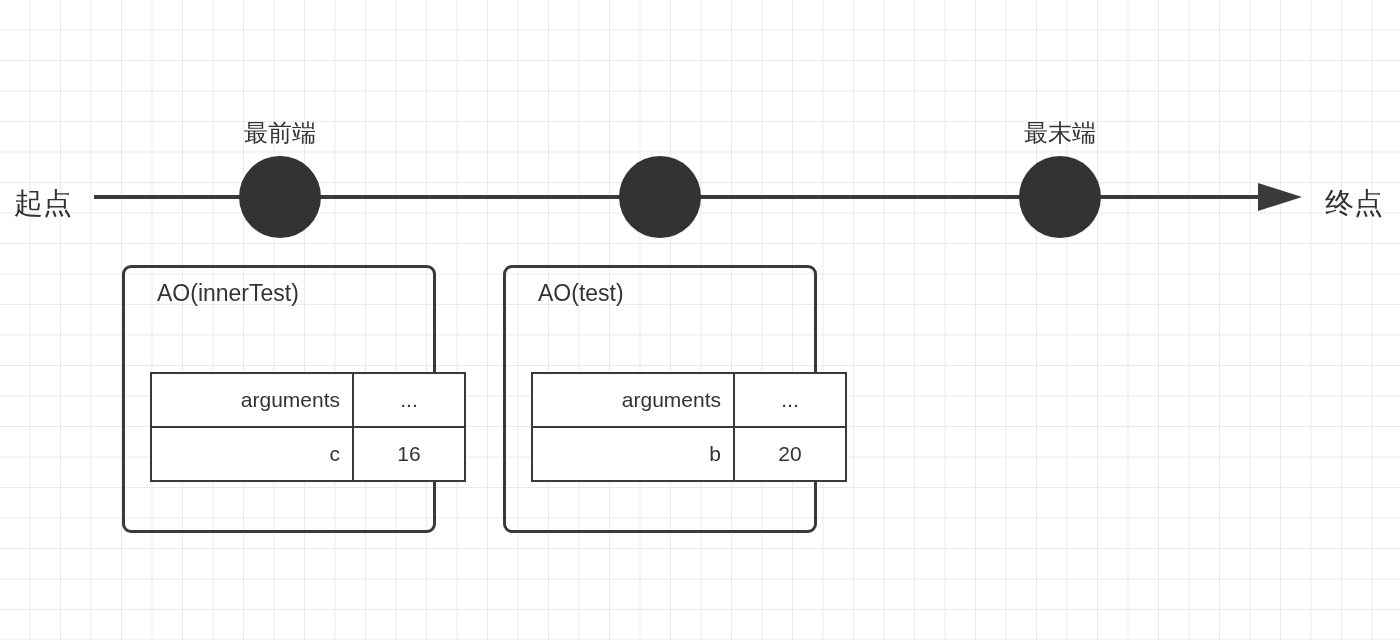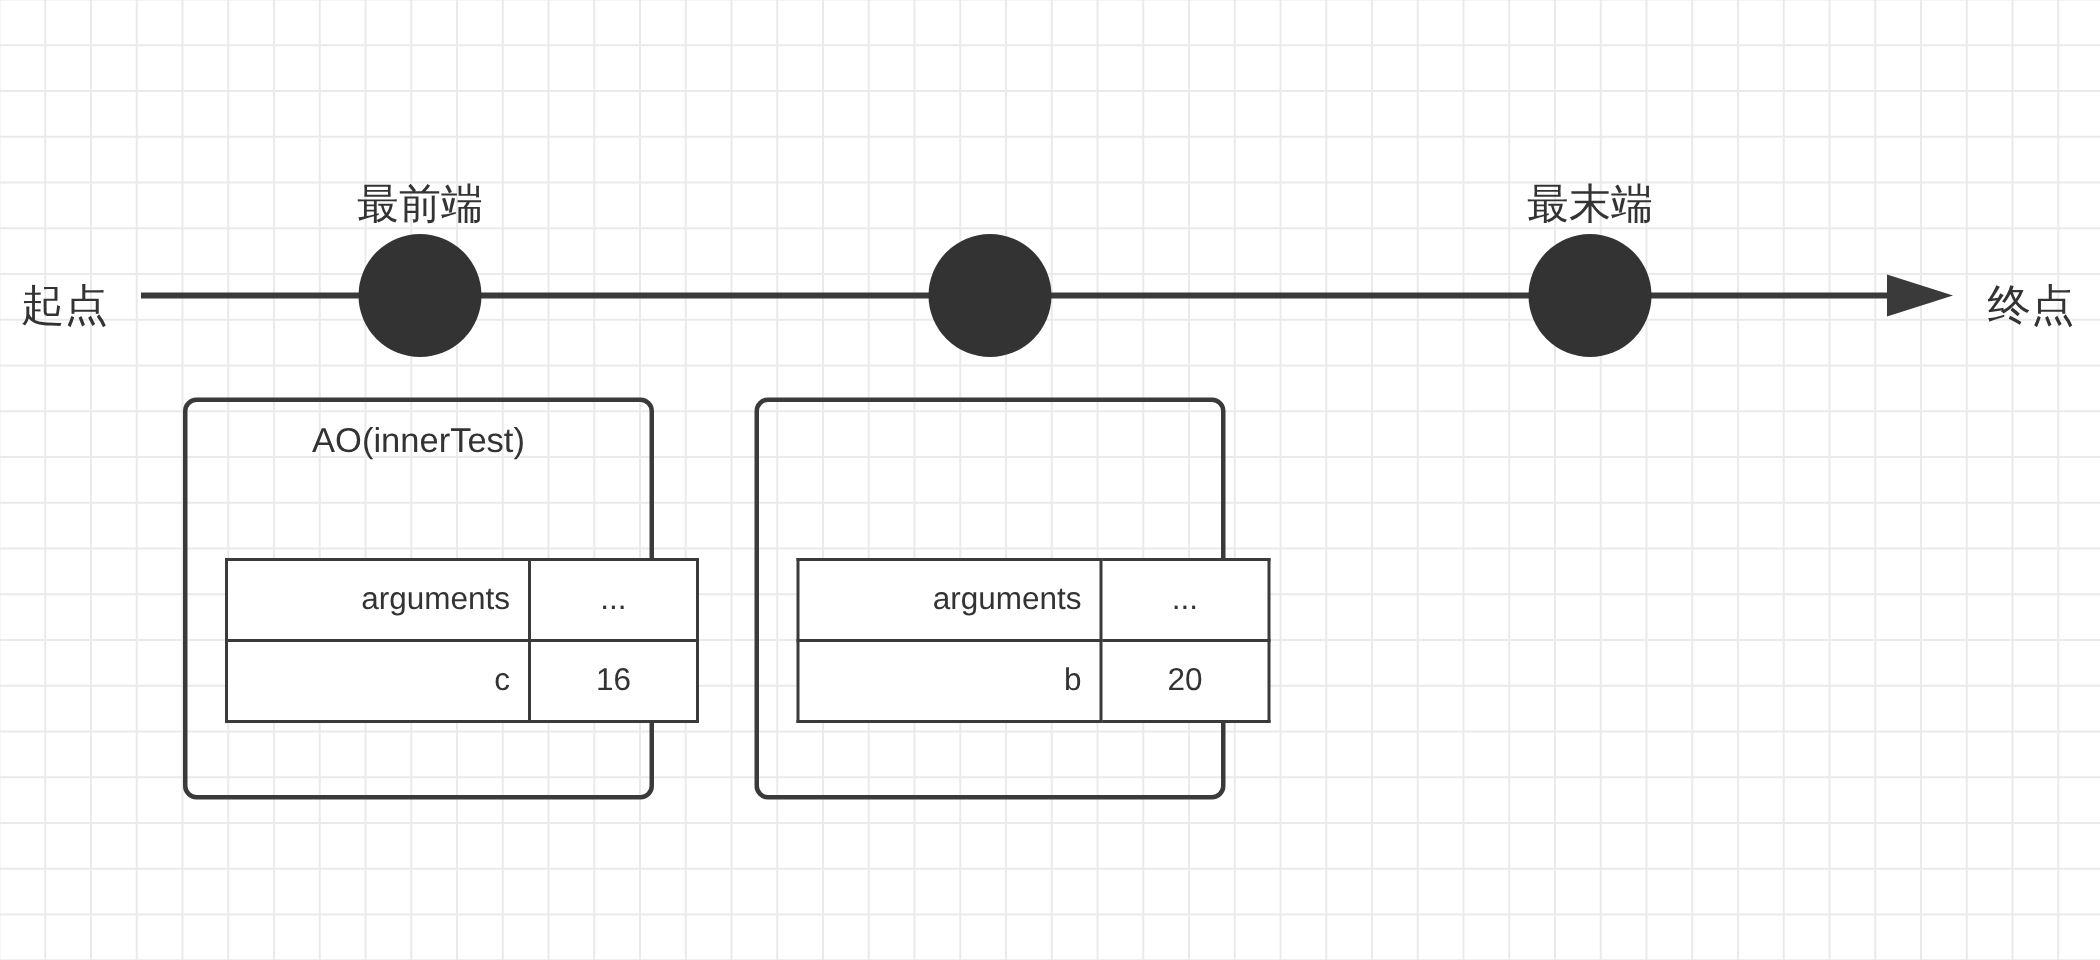--- a/index.html
+++ b/index.html
@@ -55,21 +55,21 @@
     color: #333333;
     white-space: nowrap;
   }
   .endpoint-start { left: 14px;  top: 184px; }
   .endpoint-end   { left: 1325px; top: 184px; }
 
   
   .node-label {
     position: absolute;
     top: 117px;
-    font-size: 28px;
+    font-size: 24px;
     color: #333333;
     text-align: center;
     white-space: nowrap;
     transform: translateX(-50%);
   }
 
   
   .scope-box {
     position: absolute;
     top: 265px;
@@ -78,24 +78,24 @@
     box-sizing: border-box;
     border: 3px solid #3a3a3a;
     border-radius: 9px;
     background: transparent;
   }
   .scope-title {
     position: absolute;
     left: 0;
     right: 0;
     top: 12px;
-    text-align: center;
     font-size: 23px;
     color: #333333;
     white-space: nowrap;
+    padding-left: 32px;
   }
   .scope-table {
     position: absolute;
     left: 25px;
     top: 104px;
     width: 262px;
     border-collapse: collapse;
     table-layout: fixed;
   }
   .scope-table td {
@@ -146,20 +146,21 @@
         </tr>
         <tr>
           <td class="cell-key">c</td>
           <td class="cell-val">16</td>
         </tr>
       </tbody>
     </table>
   </div>
 
   <div class="scope-box" style="left:503px;">
+    <div class="scope-title">AO(test)</div>
     <table class="scope-table">
       <tbody>
         <tr>
           <td class="cell-key">arguments</td>
           <td class="cell-val">...</td>
         </tr>
         <tr>
           <td class="cell-key">b</td>
           <td class="cell-val">20</td>
         </tr>

